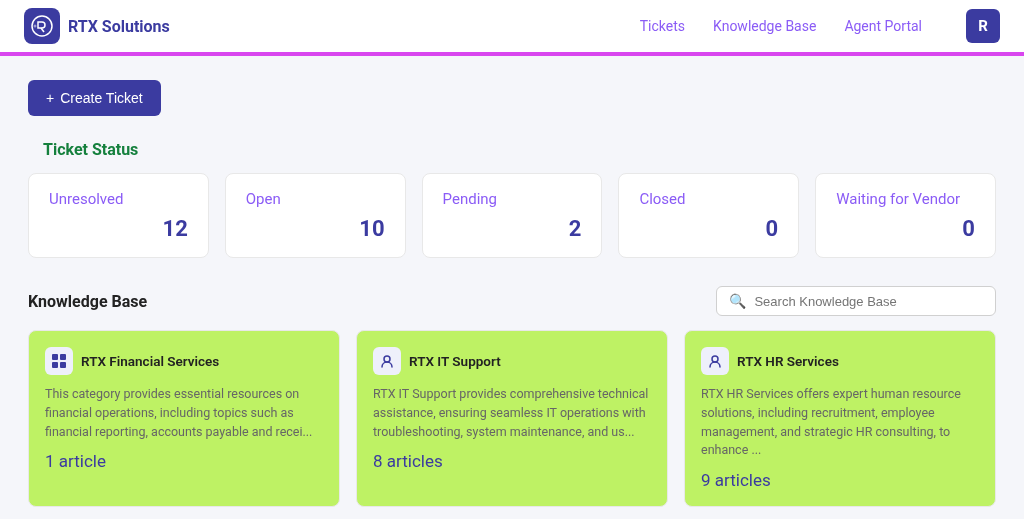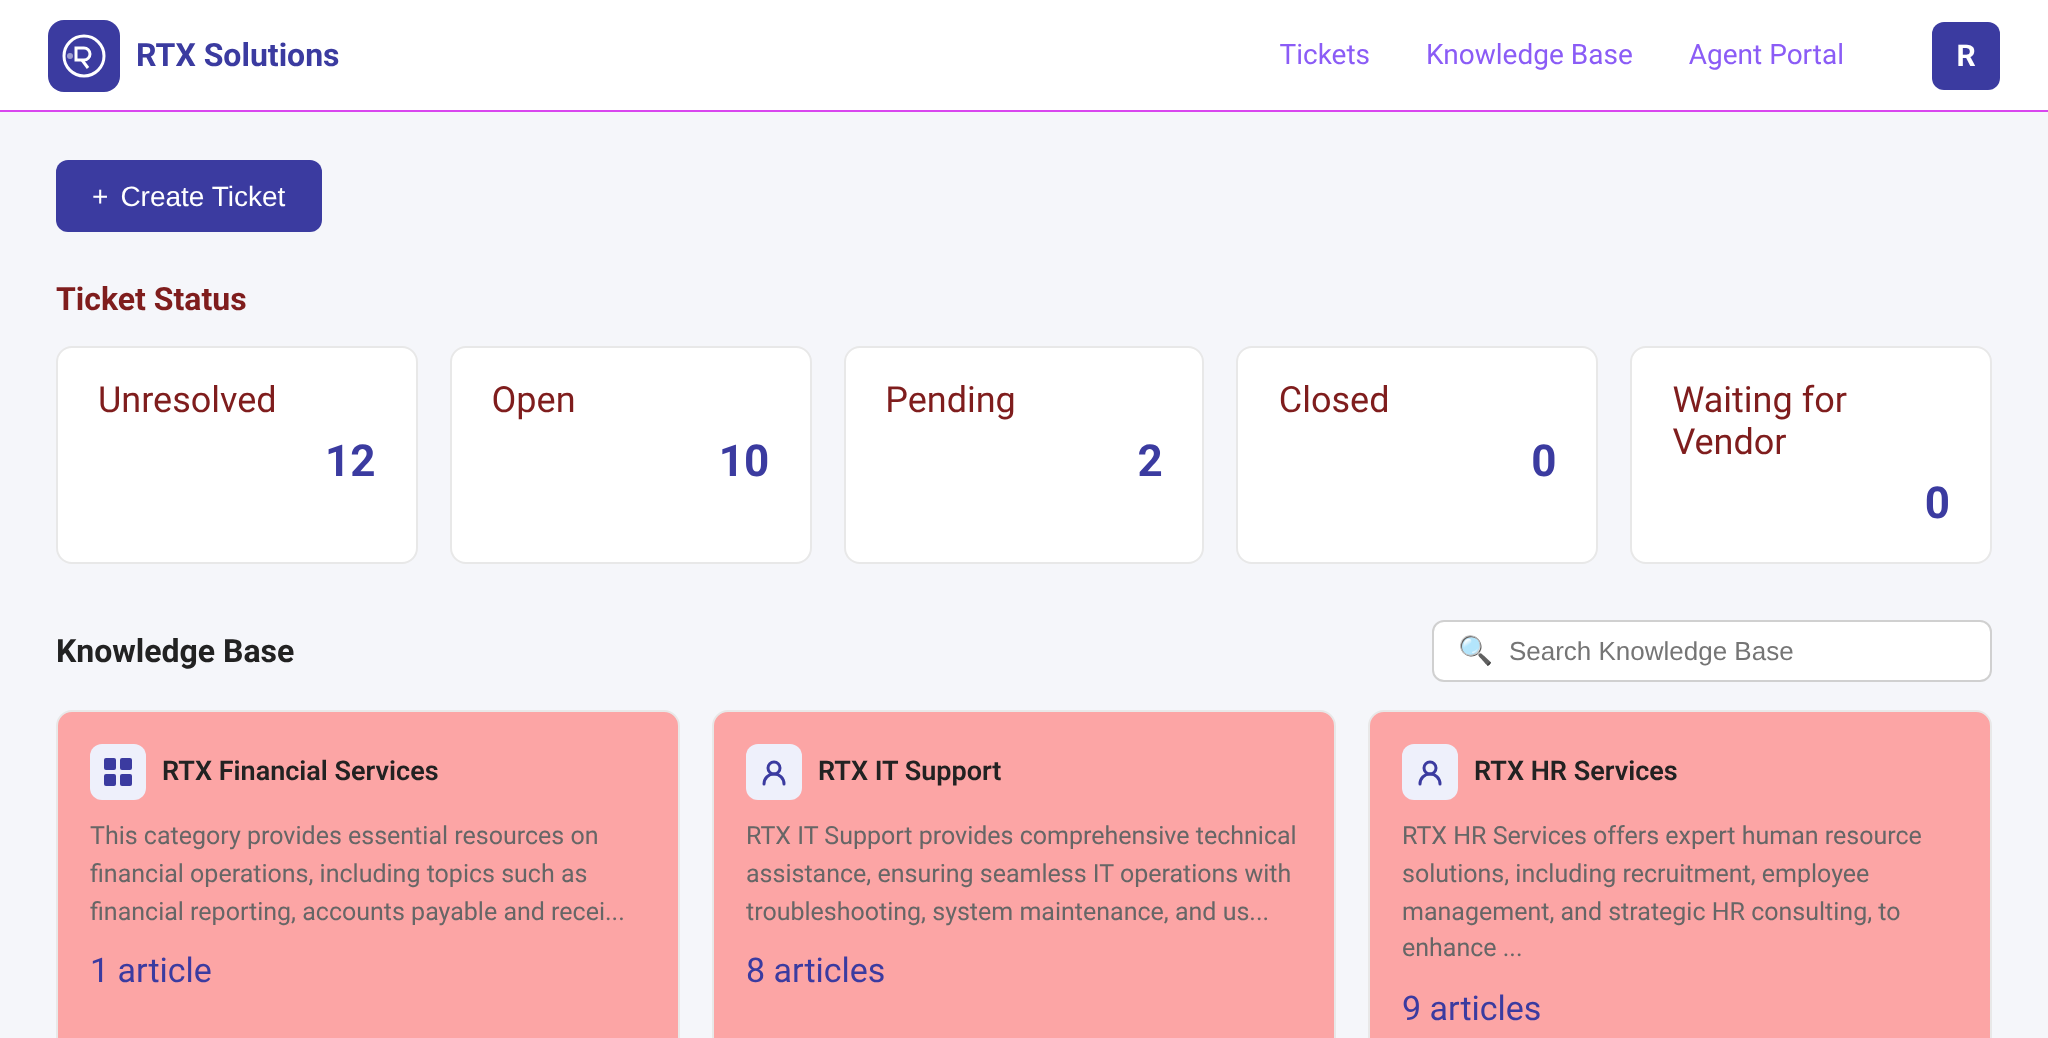--- a/index.html
+++ b/index.html
@@ -6,21 +6,21 @@
     body {
       font-family: -apple-system, BlinkMacSystemFont, 'Segoe UI', Roboto, sans-serif;
       background: #f5f6fa;
       color: #333;
       font-size: 14px;
     }
 
     
     .header {
       background: #fff;
-      border-bottom: 1px solid #d946ef;
+      border-bottom: 4px solid #d946ef;
       display: flex;
       align-items: center;
       padding: 0 24px;
       height: 56px;
     }
     .logo-area {
       display: flex;
       align-items: center;
       gap: 8px;
       flex: 1;
@@ -90,40 +90,41 @@
       align-items: center;
       gap: 6px;
       margin-bottom: 24px;
     }
 
     
     .section-title {
       font-size: 16px;
       font-weight: 700;
       margin-bottom: 14px;
-      color: #7f1d1d;
+      color: #15803d;
+      margin-left: 15px;
     }
 
     
     .status-cards {
       display: flex;
       gap: 16px;
       margin-bottom: 28px;
     }
     .status-card {
       background: #fff;
       border: 1px solid #e8e8e8;
       border-radius: 8px;
       padding: 16px 20px;
       flex: 1;
       min-width: 0;
     }
     .status-card-label {
-      font-size: 18px;
-      color: #7f1d1d;
+      font-size: 15px;
+      color: #8b5cf6;
       margin-bottom: 8px;
     }
     .status-card-value {
       font-size: 22px;
       font-weight: 700;
       color: #3b3ba0;
       text-align: right;
     }
 
     
@@ -161,21 +162,21 @@
       font-size: 14px;
     }
 
     
     .kb-cards {
       display: flex;
       gap: 16px;
       margin-bottom: 28px;
     }
     .kb-card {
-      background: #fca5a5;
+      background: #bef264;
       border: 1px solid #e8e8e8;
       border-radius: 8px;
       padding: 16px;
       flex: 1;
       min-width: 0;
     }
     .kb-card-header {
       display: flex;
       align-items: center;
       gap: 8px;

